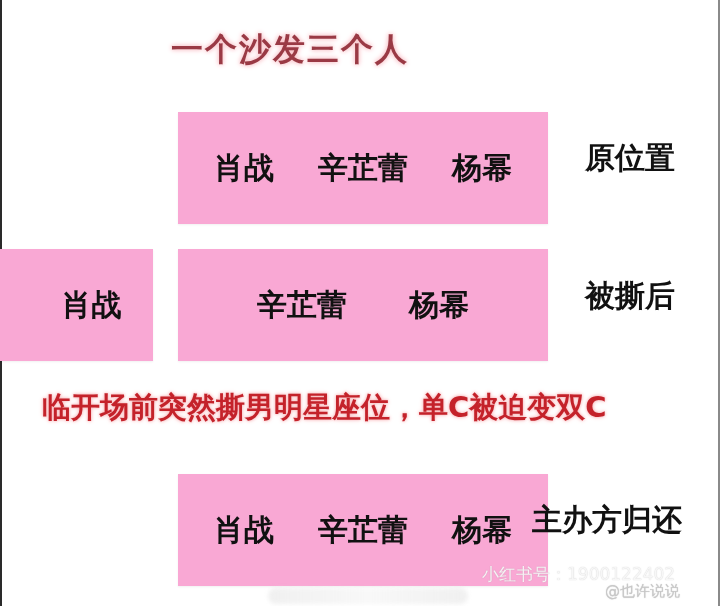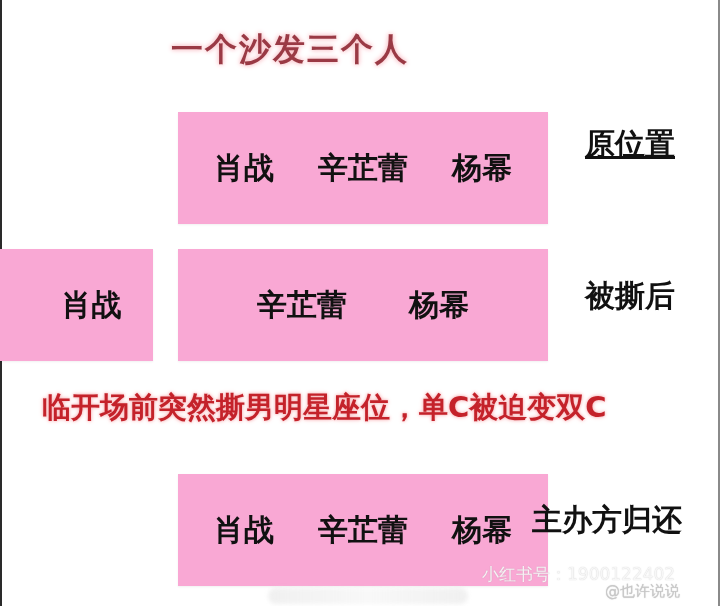--- a/index.html
+++ b/index.html
@@ -23,21 +23,21 @@
   }
   .box.row { left: 178px; width: 370px; height: 112px; justify-content: space-around; padding: 0 14px; box-sizing: border-box; }
   .box .name { font-size: 30px; font-weight: bold; color: #111; }
   #box-original { top: 112px; }
   #box-left { left: 0; top: 249px; width: 153px; height: 112px; justify-content: center; padding-left: 30px; box-sizing: border-box; }
   #box-after { top: 249px; justify-content: center; gap: 62px; padding: 0; }
   #box-final { top: 474px; }
   .side-label {
     position: absolute; font-size: 30px; font-weight: bold; color: #111;
   }
-  #label-1 { left: 585px; top: 124px; text-decoration: underline; }
+  #label-1 { left: 585px; top: 138px; }
   #label-2 { left: 585px; top: 276px; }
   #label-3 { left: 532px; top: 500px; }
   .slogan {
     position: absolute; left: 24px; top: 388px; width: 690px;
     font-size: 29px; font-weight: bold; color: #c4222a; letter-spacing: 0px;
     text-shadow: 0 0 3px #f6aeb2, 0 0 5px #fbd0d2;
     white-space: nowrap;
     padding-left: 18px;
   }
   .watermark {

